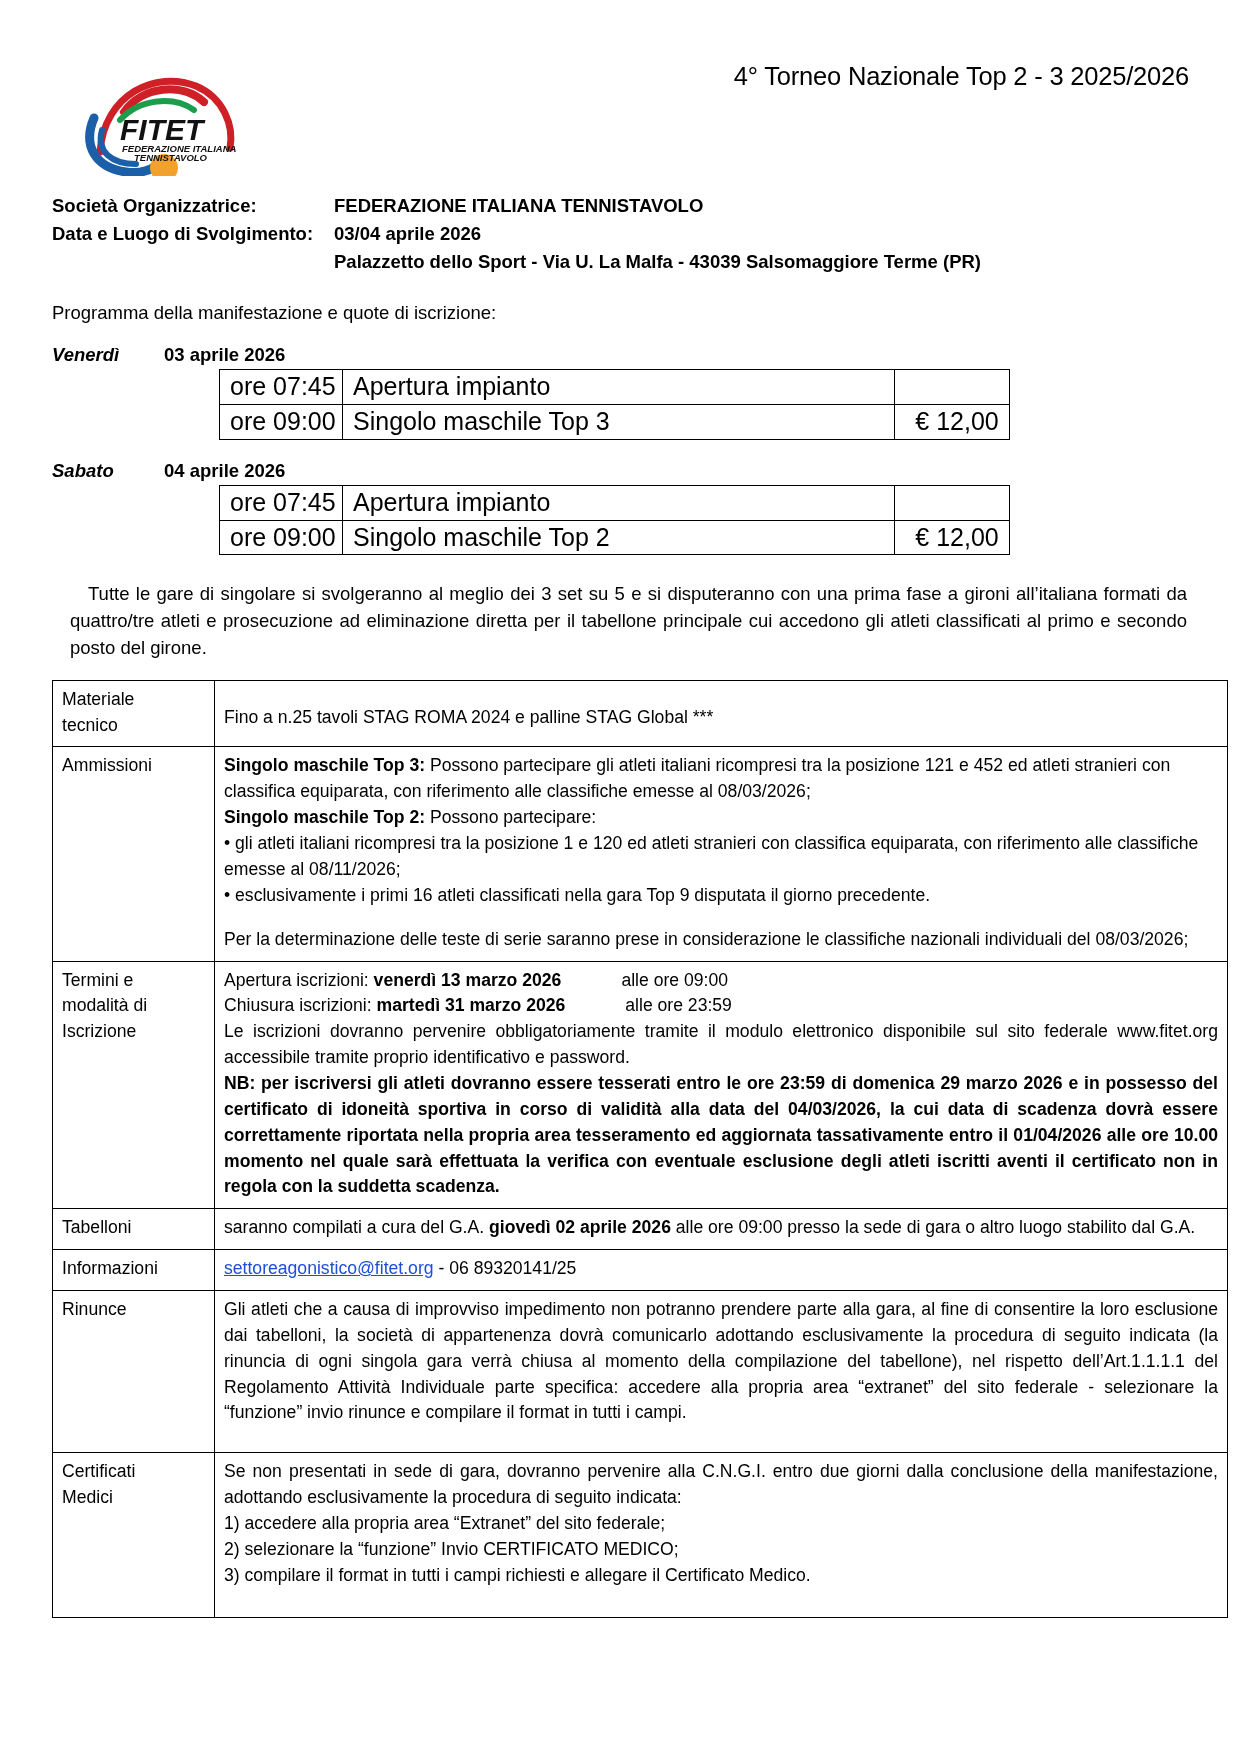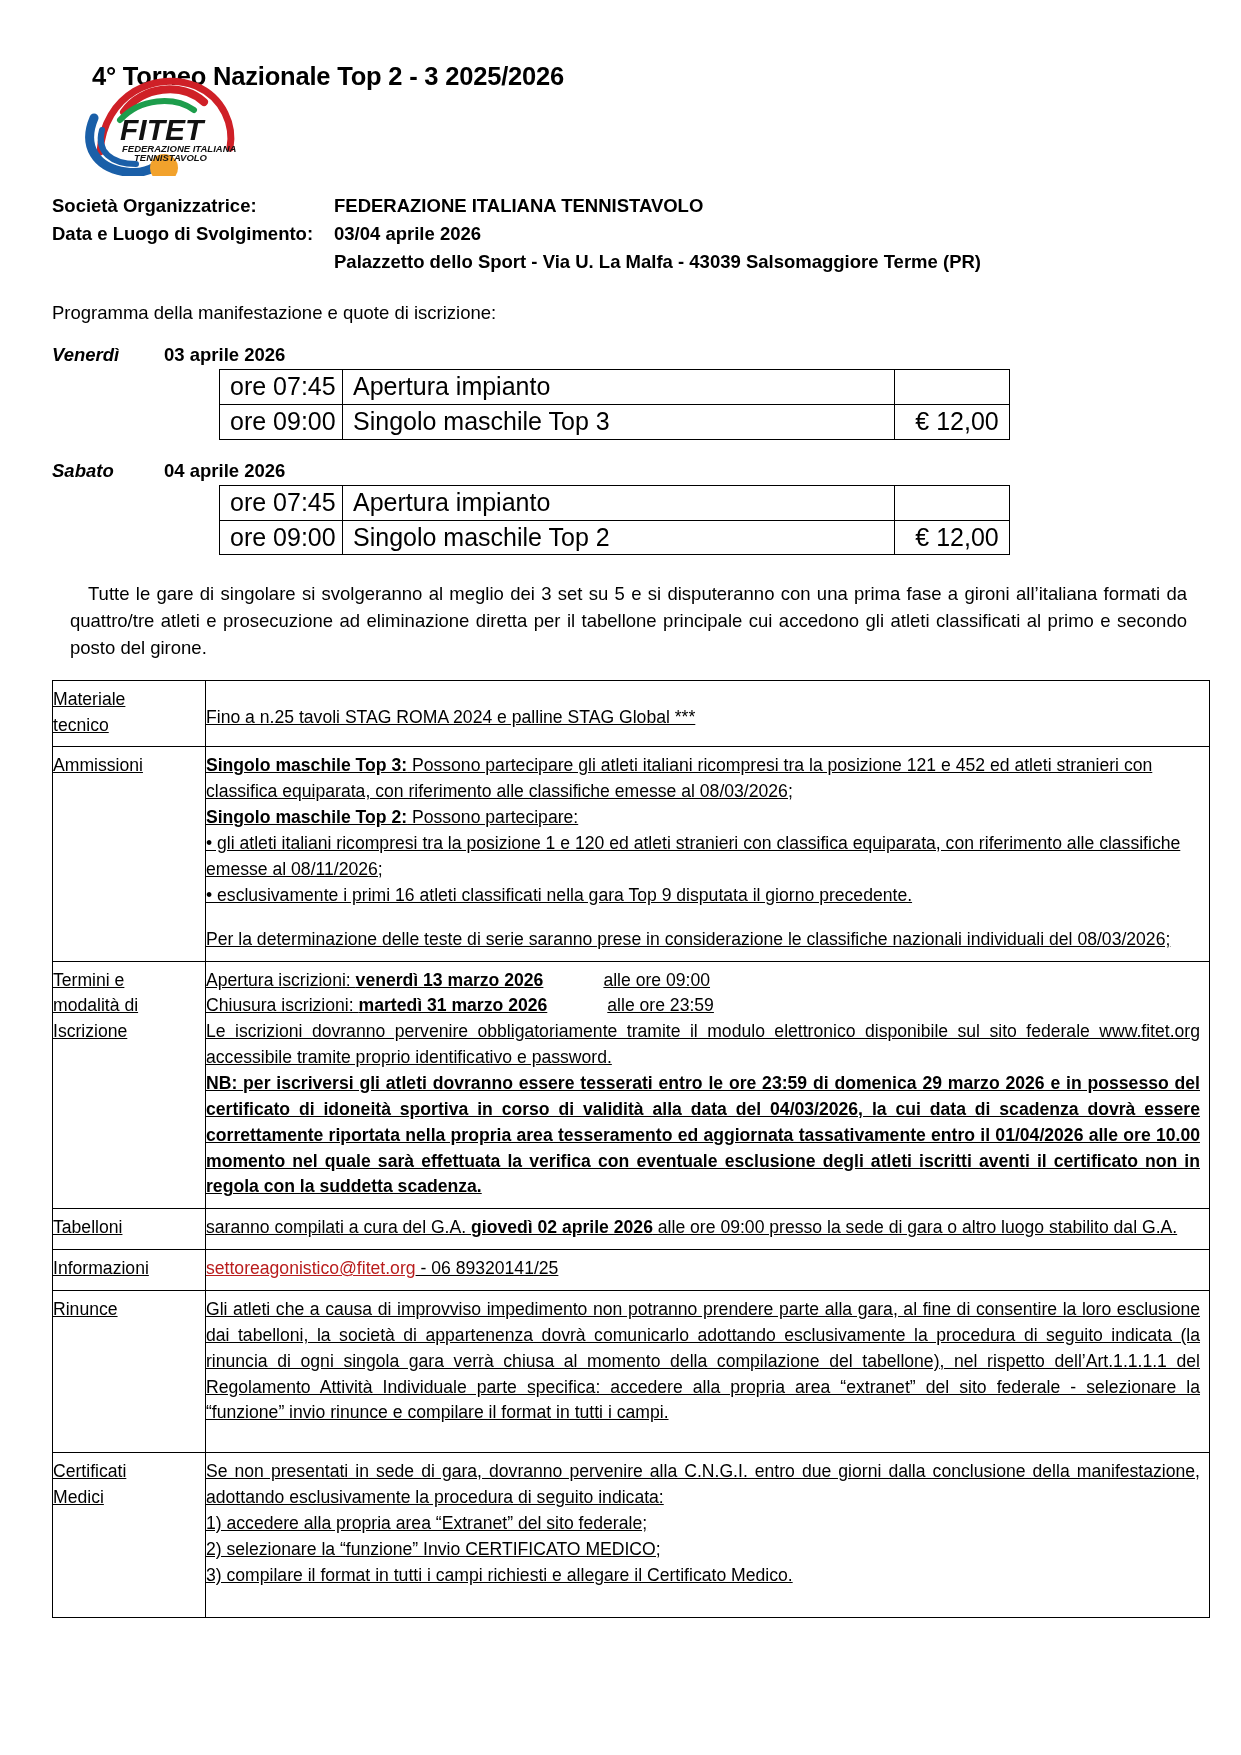--- a/index.html
+++ b/index.html
@@ -24,23 +24,23 @@
   }
   .logo{
     position:absolute;
     left:26px;
     top:34px;
     width:168px;
     height:108px;
   }
   .logo svg{display:block;}
   .doc-title{
-    text-align:left;
+    text-align:right;
     font-size:25.5px;
-    font-weight:bold;
+    font-weight:normal;
     letter-spacing:-0.2px;
     padding-top:28px;
     padding-left:40px;
   }
 
   
   .intro{
     margin-top:42px;
     font-size:18.5px;
     font-weight:bold;
@@ -101,31 +101,30 @@
   table.info{
     margin-top:18px;
     width:1137px;
     border-collapse:collapse;
     table-layout:fixed;
     font-size:17.6px;
   }
   table.info td{
     border:1px solid #000;
     vertical-align:top;
-    padding:6px 9px 8px 0;
+    padding:6px 9px 8px 9px;
     line-height:1.47;
-    text-decoration:underline;
   }
   td.k{width:143px;}
   td.v{width:994px;}
   table.info p{margin:0;}
   table.info p.j{text-align:justify;text-justify:inter-word;}
   .b{font-weight:bold;}
   .spacer{height:18px;}
-  .link{color:#b91c1c;text-decoration:underline;}
+  .link{color:#1d4ed8;text-decoration:underline;}
   .lastcell{height:150px;}
   .nowrap-gap{display:inline-block;width:60px;}
 </style>
 </head>
 <body>
 
 <div class="page">
 
   <div class="header">
 

